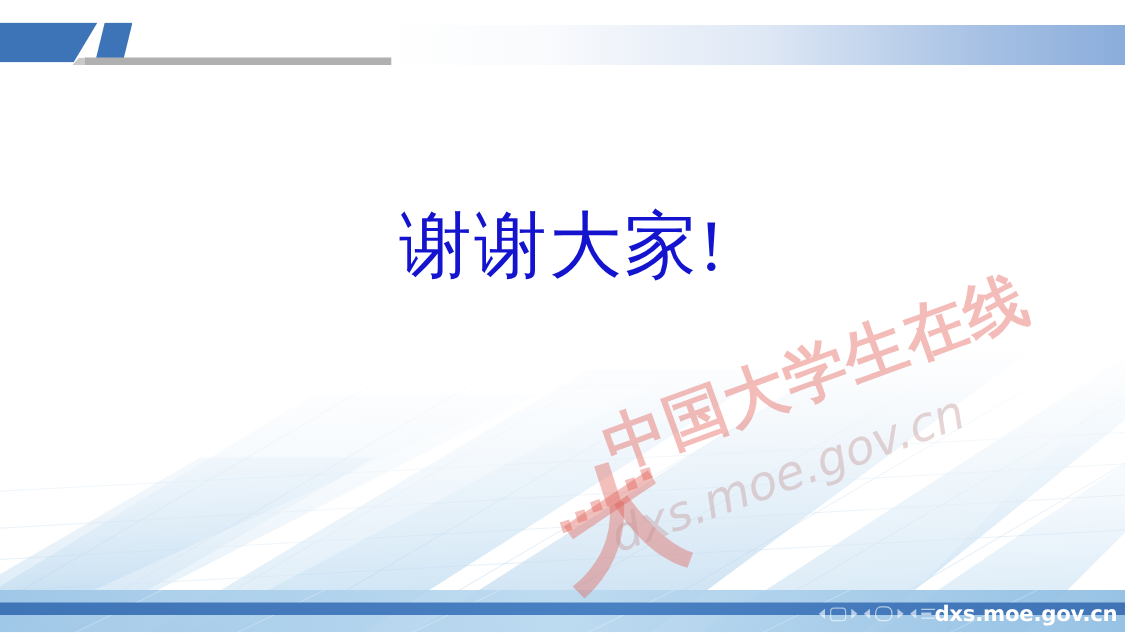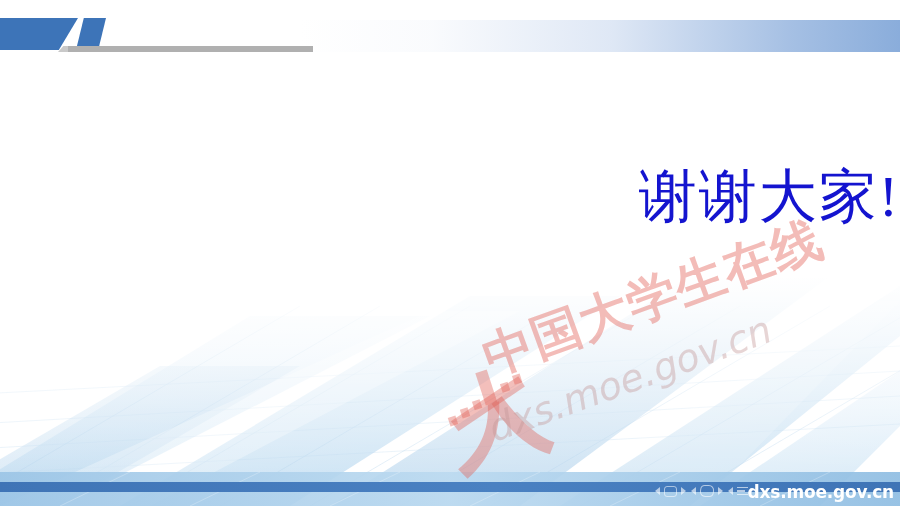--- a/index.html
+++ b/index.html
@@ -68,21 +68,21 @@
     background: #c9c9c9;
     clip-path: polygon(38% 0, 100% 0, 100% 100%, 0 100%);
   }
 
   
   .title-area {
     position: absolute;
     left: 0;
     top: 165px;
     width: 900px;
-    text-align: right;
+    text-align: center;
     text-decoration: underline;
   }
   .main-title {
     display: inline-block;
     font-family: "Liberation Serif", "DejaVu Serif", serif;
     font-size: 58px;
     line-height: 1.1;
     letter-spacing: 2px;
     color: #1414cf;
     white-space: nowrap;

